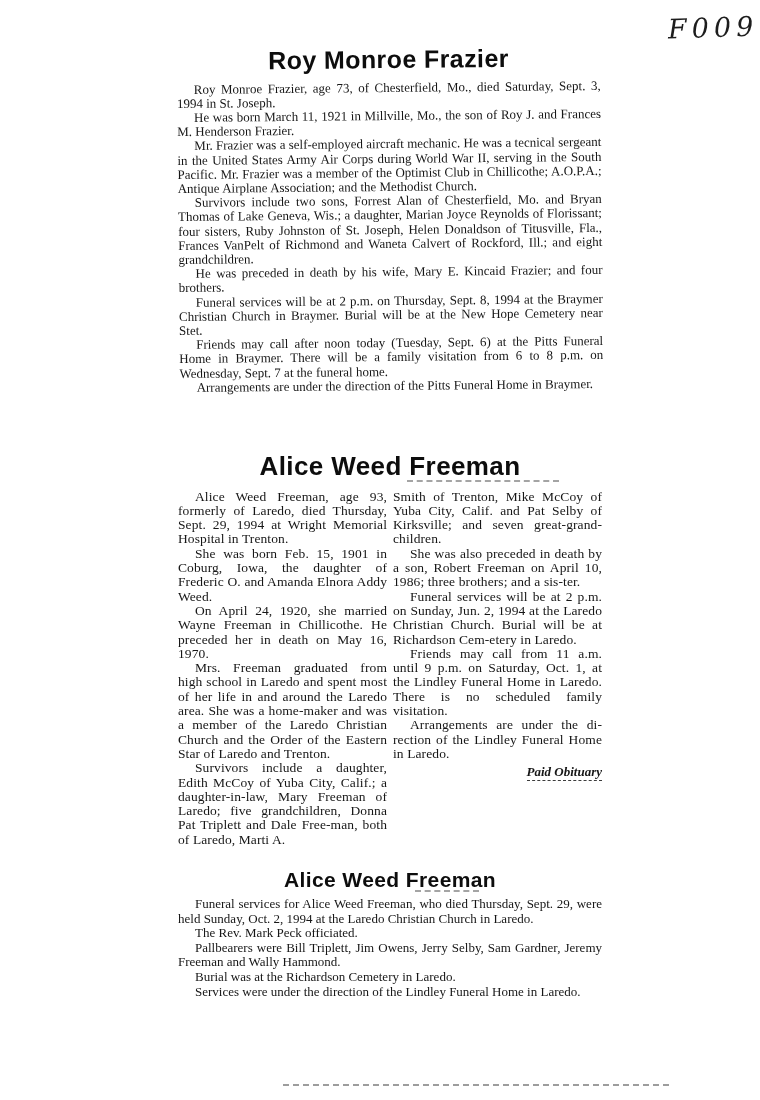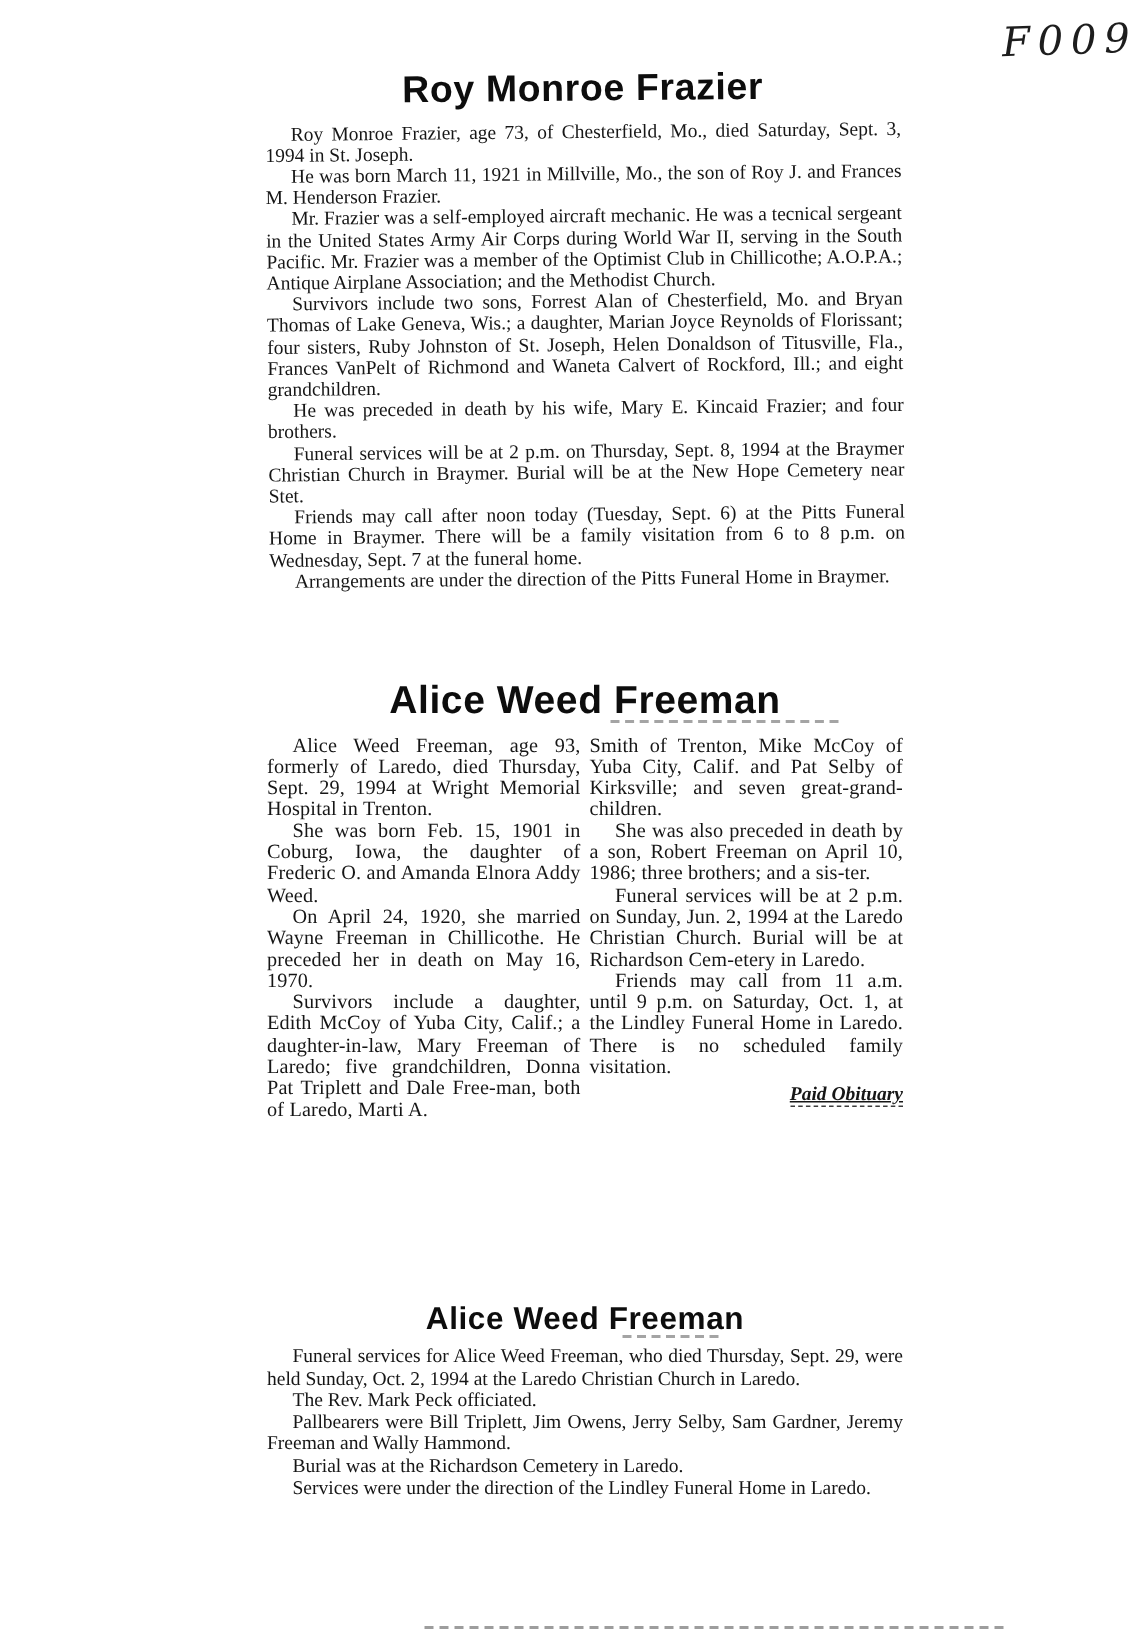--- a/index.html
+++ b/index.html
@@ -68,21 +68,20 @@
     letter-spacing: 0.1px;
   }
   .para.no-indent { text-indent: 0; }
 
   .paid {
     margin: 3px 0 3px;
     text-align: right;
     font-style: italic;
     font-weight: bold;
     font-size: 13px;
-    text-decoration: underline;
   }
   .paid-note { border-bottom: 1px dashed #3c3c3c; padding-bottom: 1px; }
 
   .bottom-line {
     position: absolute;
     top: 1084px;
     left: 283px;
     width: 386px;
     border-top: 2px dashed #8d8d8d;
     opacity: 0.85;
@@ -114,28 +113,30 @@
   <article class="obit obit-freeman1">
     <div class="headline-wrap">
       <h1 class="headline">Alice Weed Freeman</h1>
       <div class="scan-underline"></div>
     </div>
     <div class="columns">
       <div class="col">
           <p class="para">Alice Weed Freeman, age 93, formerly of Laredo, died Thursday, Sept. 29, 1994 at Wright Memorial Hospital in Trenton.</p>
           <p class="para">She was born Feb. 15, 1901 in Coburg, Iowa, the daughter of Frederic O. and Amanda Elnora Addy Weed.</p>
           <p class="para">On April 24, 1920, she married Wayne Freeman in Chillicothe. He preceded her in death on May 16, 1970.</p>
+          <p class="para">Mrs. Freeman graduated from high school in Laredo and spent most of her life in and around the Laredo area. She was a home-maker and was a member of the Laredo Christian Church and the Order of the Eastern Star of Laredo and Trenton.</p>
           <p class="para">Survivors include a daughter, Edith McCoy of Yuba City, Calif.; a daughter-in-law, Mary Freeman of Laredo; five grandchildren, Donna Pat Triplett and Dale Free-man, both of Laredo, Marti A.</p>
         </div>
       <div class="col">
         <div>
             <p class="para no-indent">Smith of Trenton, Mike McCoy of Yuba City, Calif. and Pat Selby of Kirksville; and seven great-grand-children.</p>
             <p class="para">She was also preceded in death by a son, Robert Freeman on April 10, 1986; three brothers; and a sis-ter.</p>
             <p class="para">Funeral services will be at 2 p.m. on Sunday, Jun. 2, 1994 at the Laredo Christian Church. Burial will be at Richardson Cem-etery in Laredo.</p>
             <p class="para">Friends may call from 11 a.m. until 9 p.m. on Saturday, Oct. 1, at the Lindley Funeral Home in Laredo. There is no scheduled family visitation.</p>
+            <p class="para">Arrangements are under the di-rection of the Lindley Funeral Home in Laredo.</p>
           </div>
         <p class="paid">
           <span class="paid-note">Paid Obituary</span>
         </p>
       </div>
     </div>
   </article>
 
   <article class="obit obit-freeman2">
     <div class="headline-wrap">

